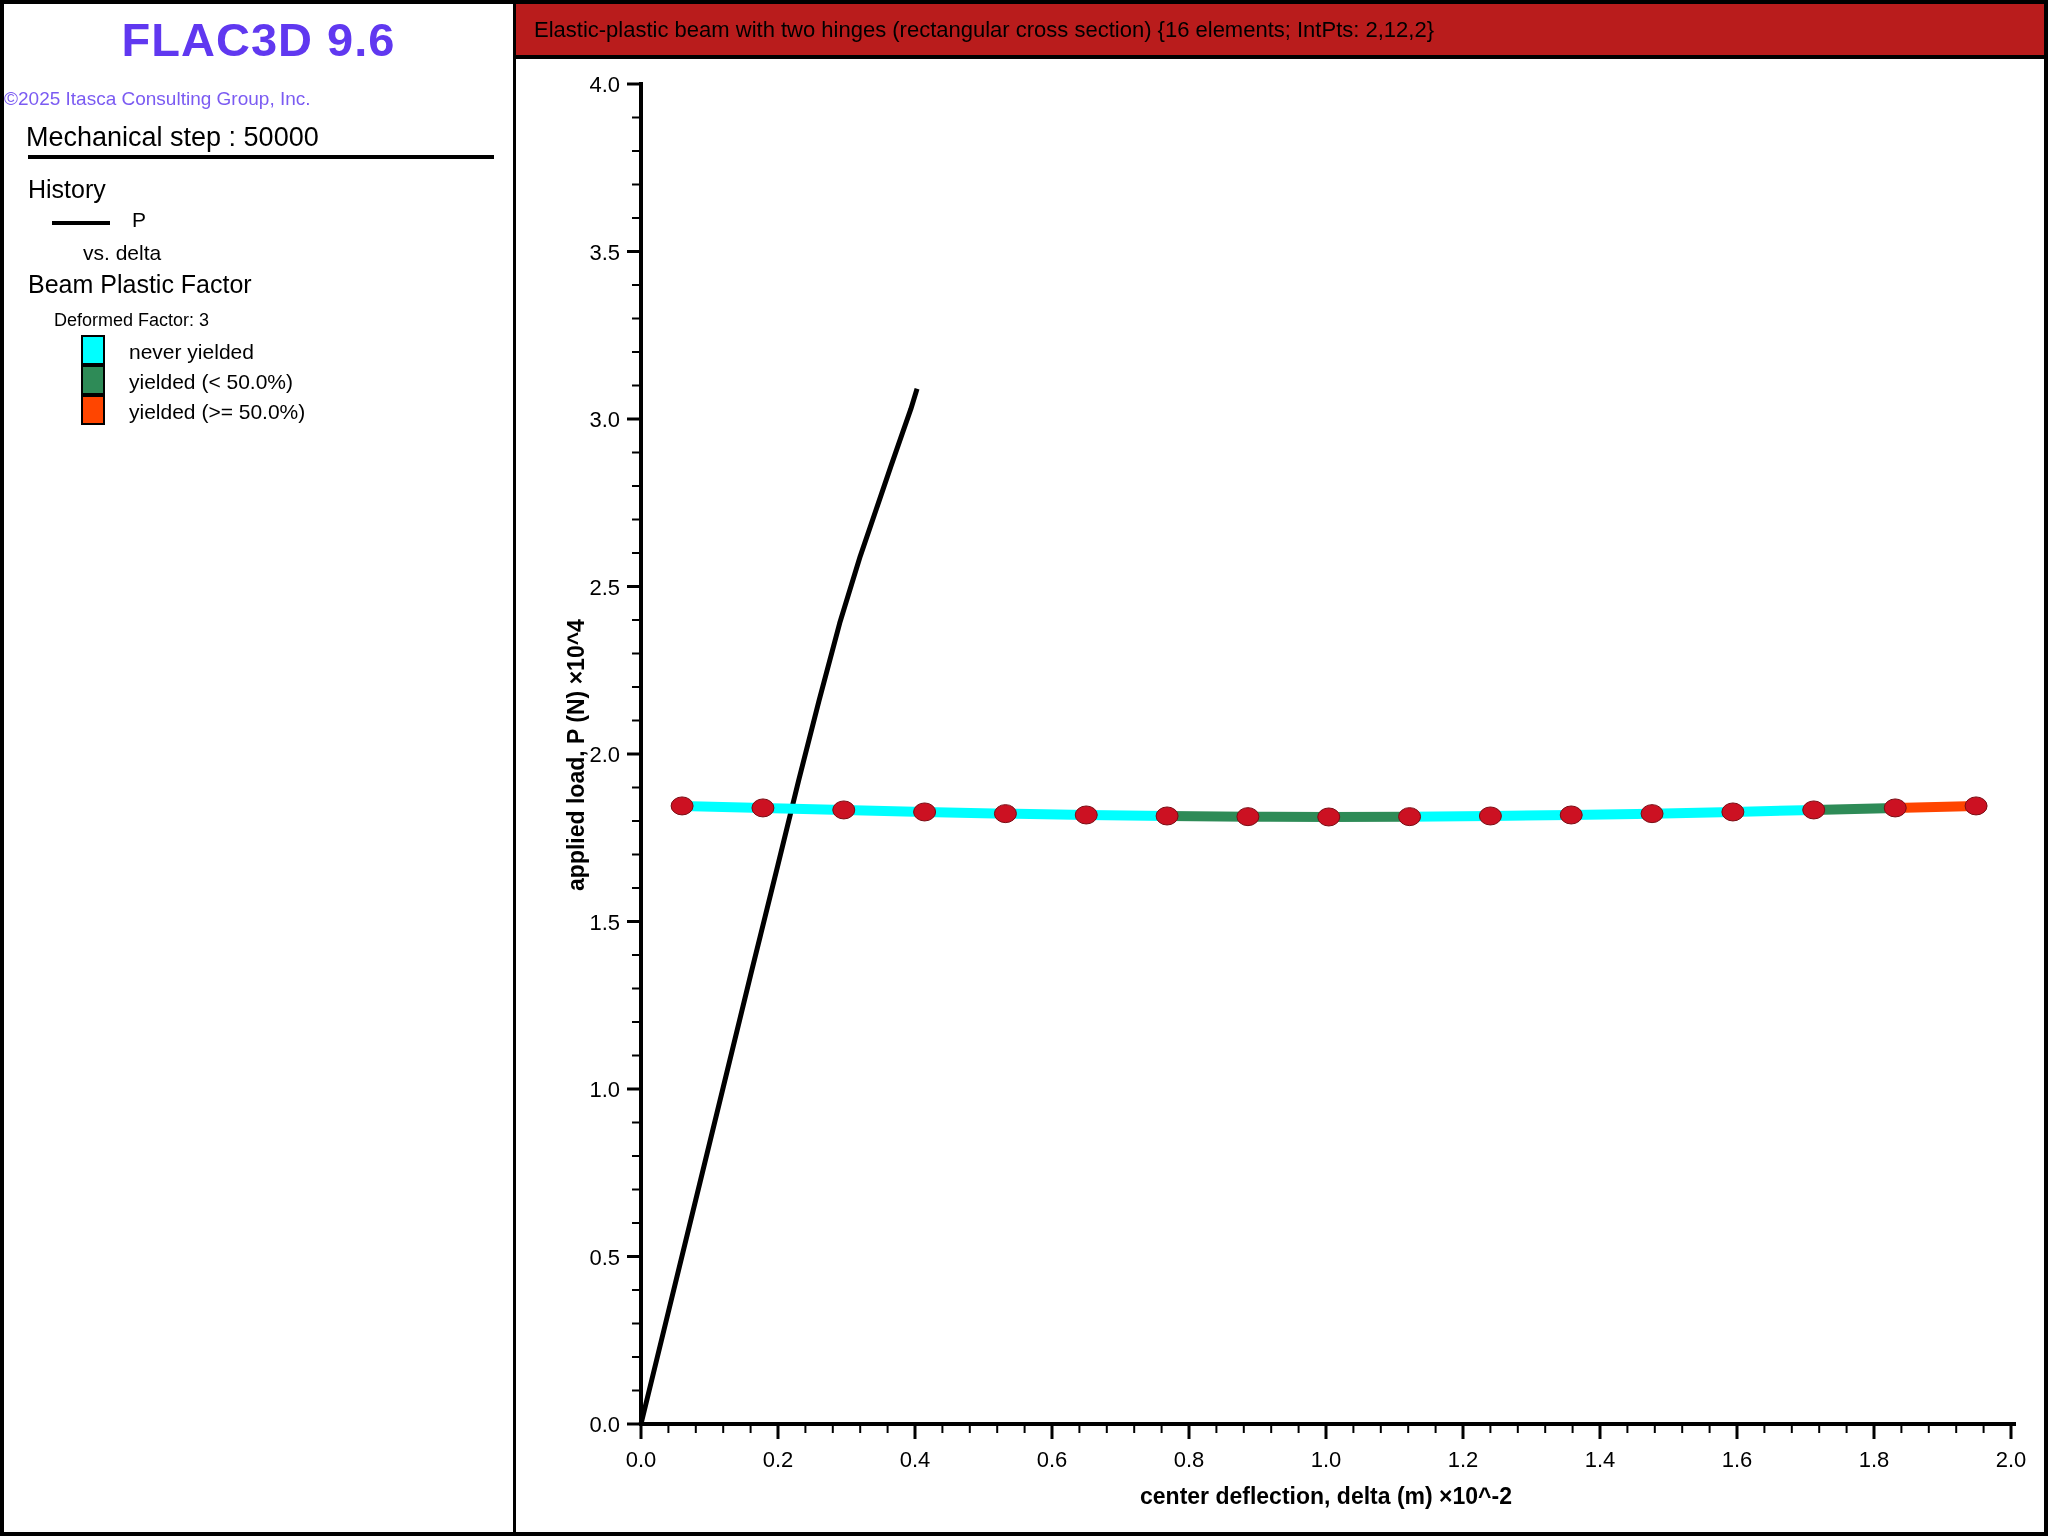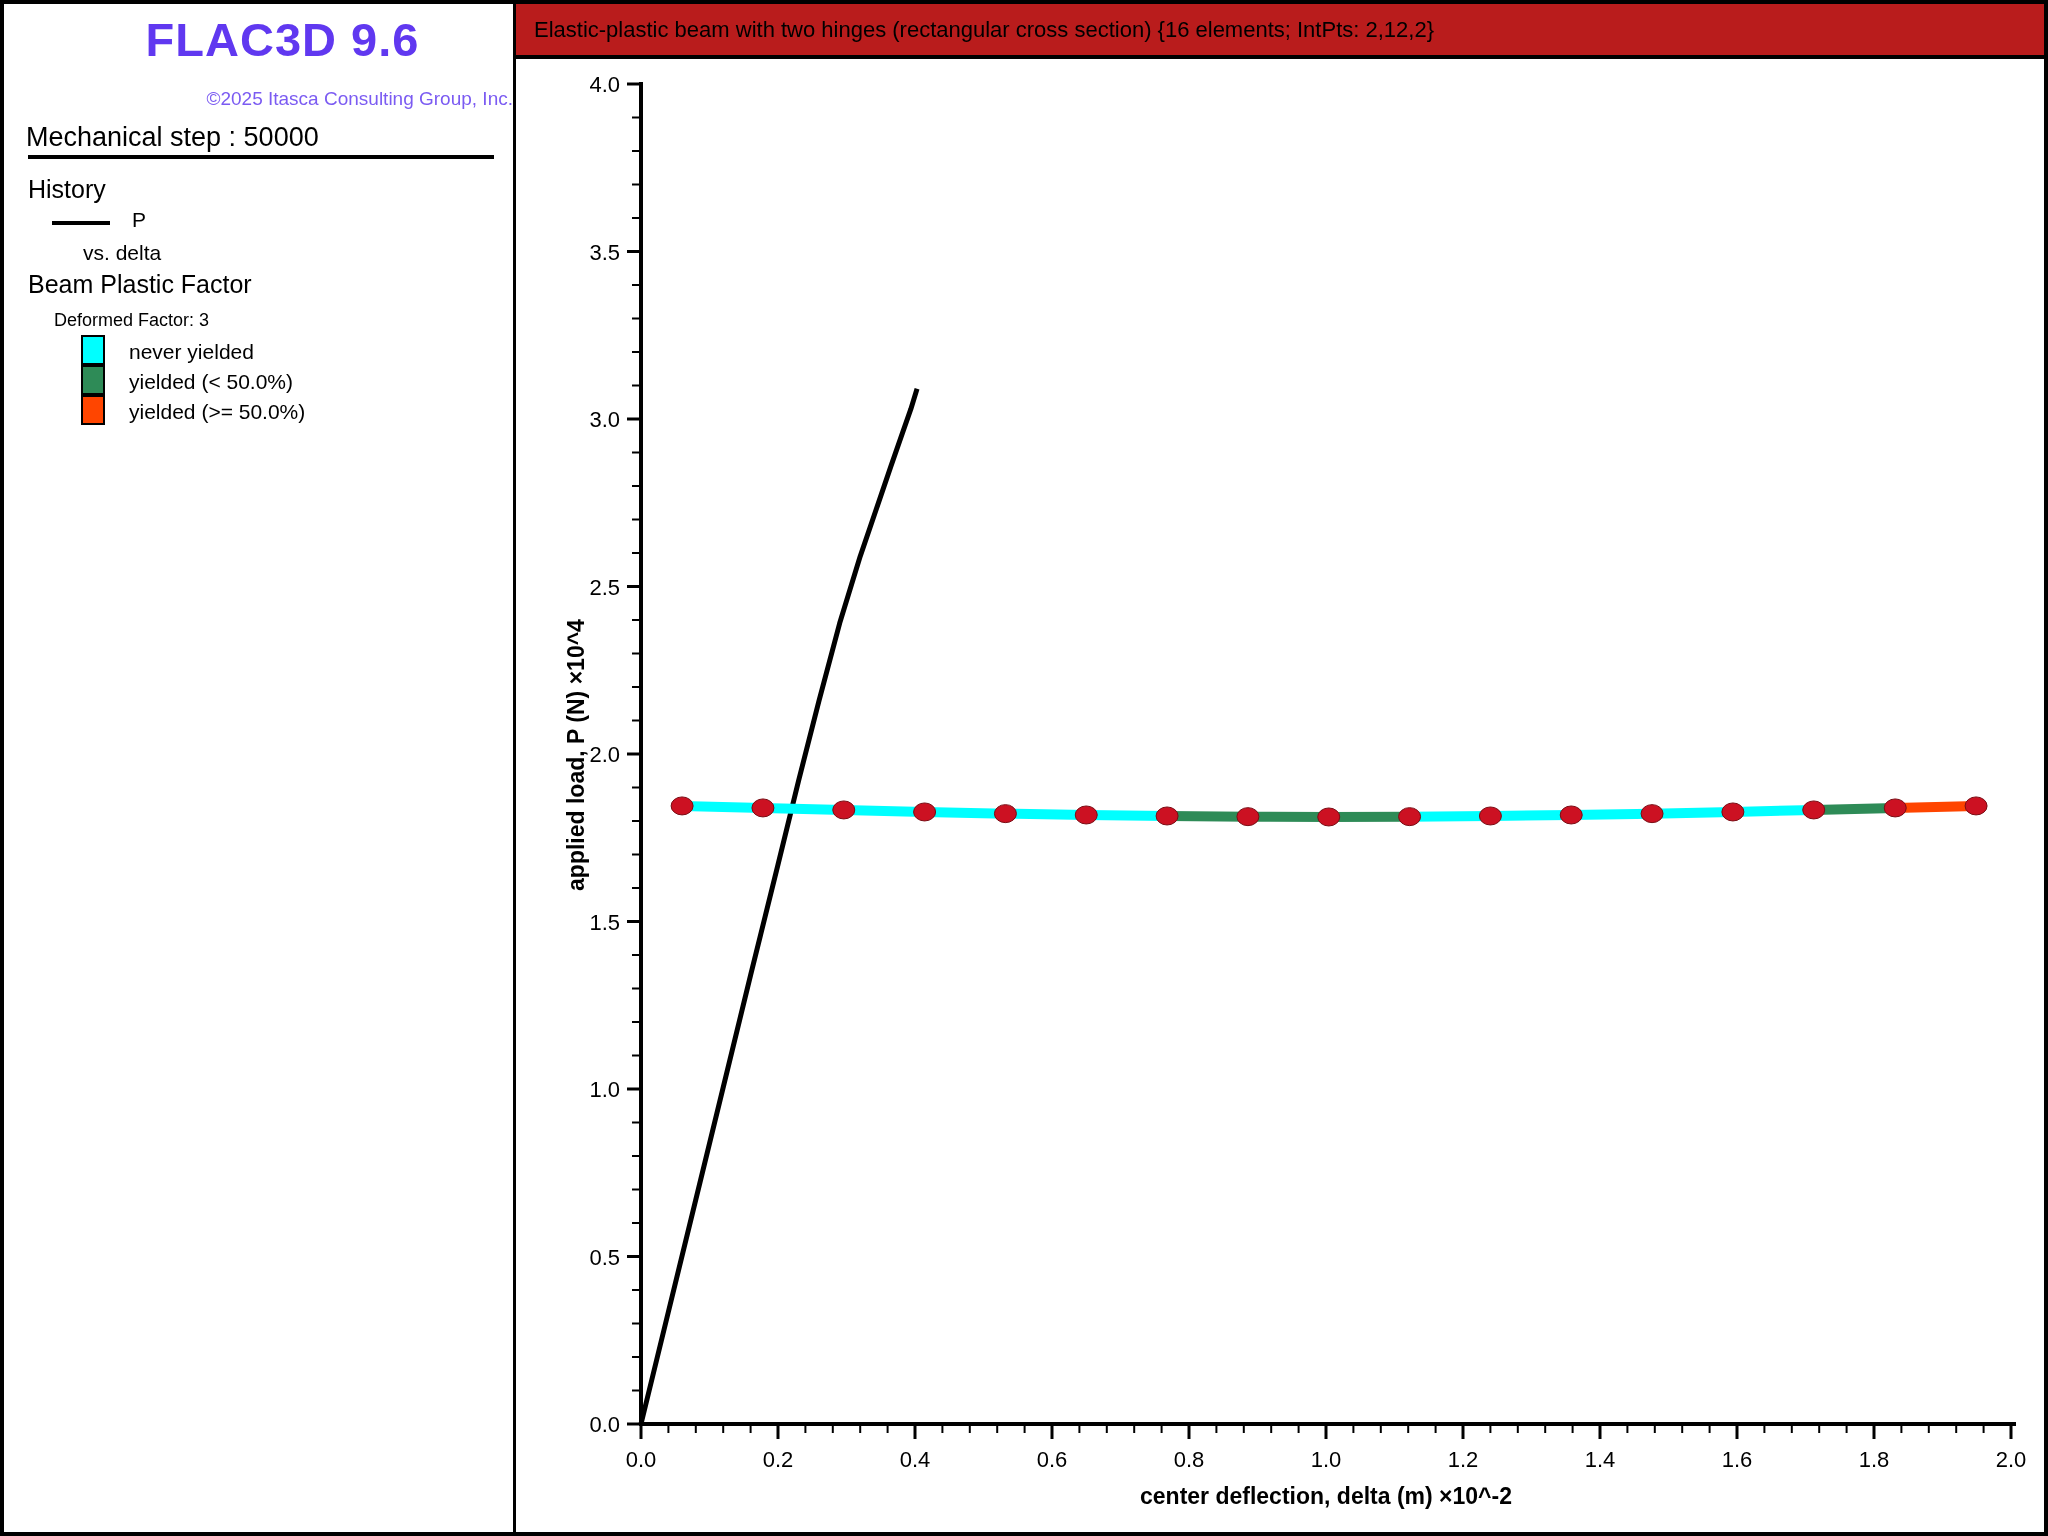--- a/index.html
+++ b/index.html
@@ -19,21 +19,21 @@
     border-right:3px solid #000;
     background:#fff;
   }
   .app-title{
     position:absolute;left:0;top:8px;width:100%;
     text-align:center;font-size:47px;font-weight:bold;
     letter-spacing:1px;
   }
   .copyright{
     position:absolute;left:0;top:84px;width:100%;
-    text-align:right;font-size:19px;
+    text-align:left;font-size:19px;
   }
   .mech-step{
     position:absolute;left:22px;top:118px;font-size:27px;text-align:right;
   }
   .rule{
     position:absolute;left:24px;top:151px;width:466px;height:4px;
     background:#000;
   }
   .h-heading{
     position:absolute;left:24px;font-size:25px;font-weight:normal;
@@ -76,21 +76,21 @@
   #plot-svg text{font-family:"Liberation Sans", sans-serif;fill:#000;}
   .ticklabel{font-size:22px;}
   .axislabel{font-size:23px;font-weight:bold;}
 </style>
 </head>
 <body>
 
 <div id="screen">
 
   <div id="sidebar">
-    <div class="app-title" style="color: rgb(96, 56, 240); margin-left: 24px;">FLAC3D 9.6</div>
+    <div class="app-title" style="color: rgb(96, 56, 240);">FLAC3D 9.6</div>
     <div class="copyright" style="color: rgb(123, 91, 242);">©2025 Itasca Consulting Group, Inc.</div>
     <div class="mech-step">Mechanical step : 50000</div>
     <div class="rule"></div>
 
     <div class="h-heading" style="top:171px">History</div>
     <div class="line-swatch"></div>
     <div class="p-label">P</div>
     <div class="vs-delta">vs. delta</div>
 
     <div class="h-heading" style="top:266px">Beam Plastic Factor</div>

